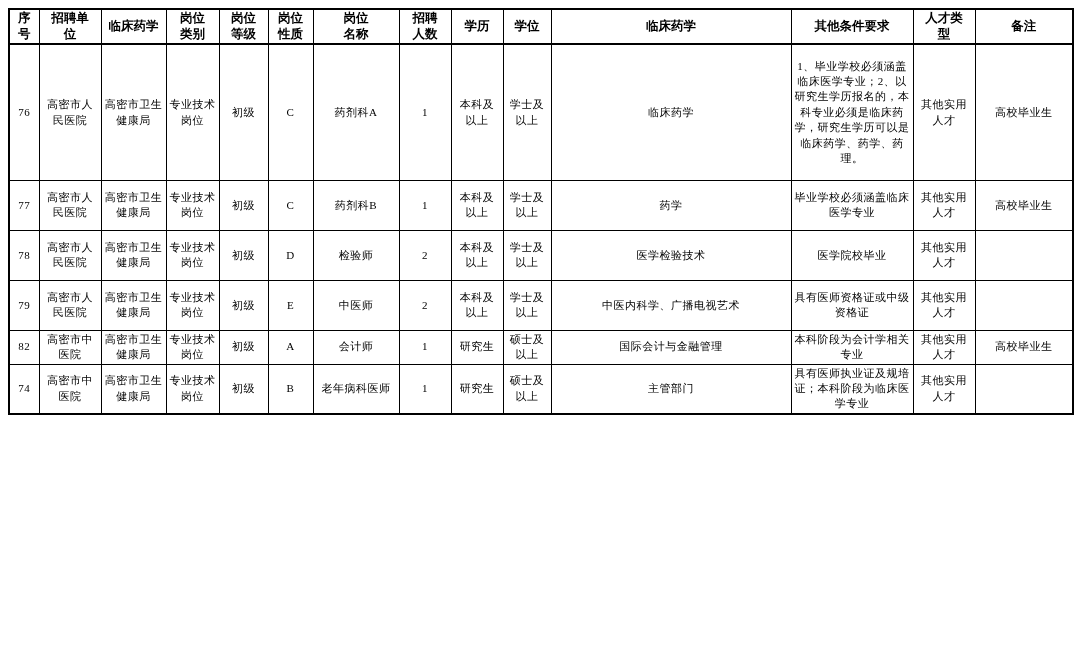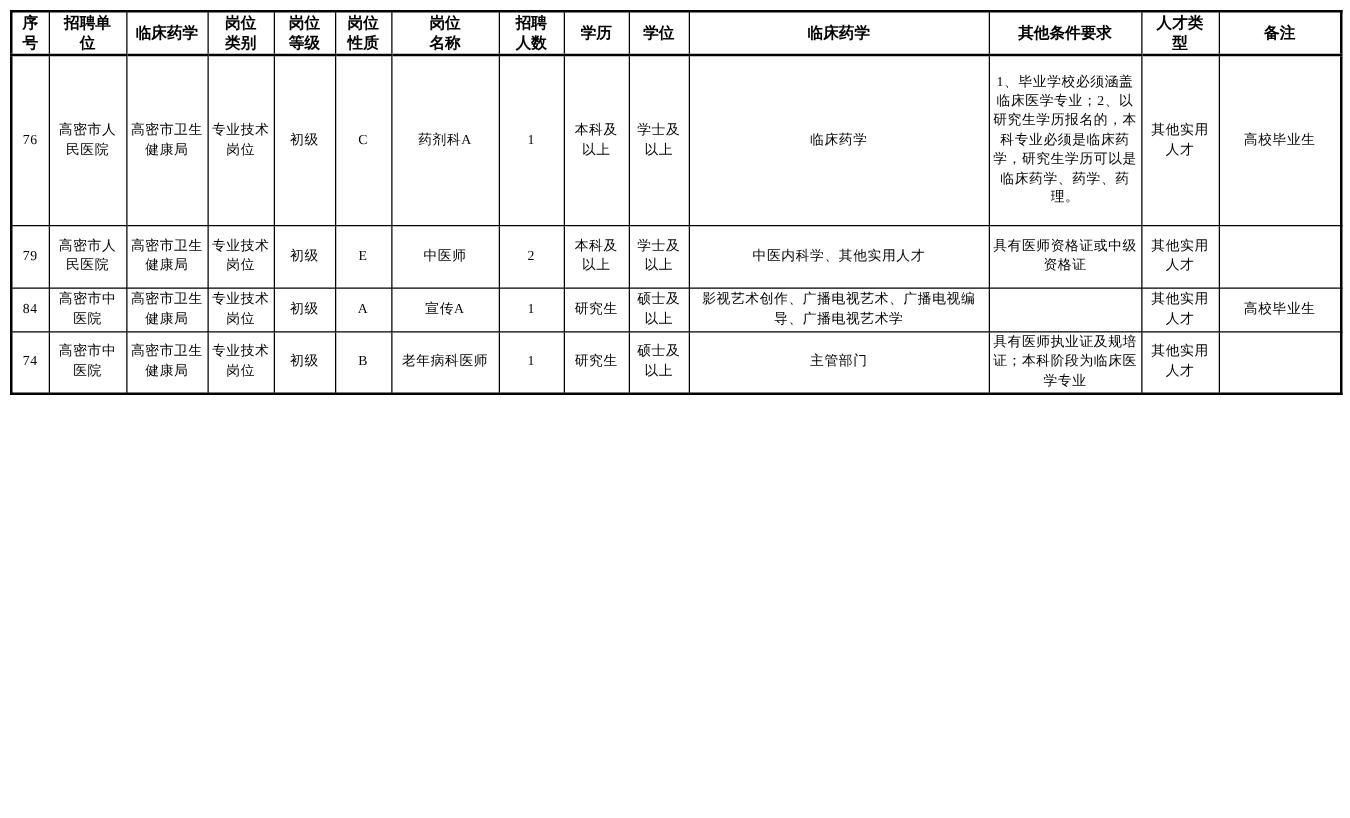--- a/index.html
+++ b/index.html
@@ -106,48 +106,80 @@
         <td>药剂科A</td>
         <td>1</td>
         <td>本科及以上</td>
         <td>学士及以上</td>
         <td>临床药学</td>
         <td>1、毕业学校必须涵盖临床医学专业；2、以研究生学历报名的，本科专业必须是临床药学，研究生学历可以是临床药学、药学、药理。</td>
         <td>其他实用人才</td>
         <td>高校毕业生</td>
       </tr>
       <tr style="height:50px">
+        <td>77</td>
+        <td>高密市人民医院</td>
+        <td>高密市卫生健康局</td>
+        <td>专业技术岗位</td>
+        <td>初级</td>
+        <td>C</td>
+        <td>药剂科B</td>
+        <td>1</td>
+        <td>本科及以上</td>
+        <td>学士及以上</td>
+        <td>药学</td>
+        <td>毕业学校必须涵盖临床医学专业</td>
+        <td>其他实用人才</td>
+        <td>高校毕业生</td>
+      </tr>
+      <tr style="height:50px">
+        <td>78</td>
+        <td>高密市人民医院</td>
+        <td>高密市卫生健康局</td>
+        <td>专业技术岗位</td>
+        <td>初级</td>
+        <td>D</td>
+        <td>检验师</td>
+        <td>2</td>
+        <td>本科及以上</td>
+        <td>学士及以上</td>
+        <td>医学检验技术</td>
+        <td>医学院校毕业</td>
+        <td>其他实用人才</td>
+        <td></td>
+      </tr>
+      <tr style="height:50px">
         <td>79</td>
         <td>高密市人民医院</td>
         <td>高密市卫生健康局</td>
         <td>专业技术岗位</td>
         <td>初级</td>
         <td>E</td>
         <td>中医师</td>
         <td>2</td>
         <td>本科及以上</td>
         <td>学士及以上</td>
-        <td>中医内科学、其他实用人才</td>
+        <td>中医内科学、广播电视艺术</td>
         <td>具有医师资格证或中级资格证</td>
         <td>其他实用人才</td>
         <td></td>
       </tr>
-      <tr style="height:35px">
-        <td>84</td>
+      <tr style="height:33px">
+        <td>82</td>
         <td>高密市中医院</td>
         <td>高密市卫生健康局</td>
         <td>专业技术岗位</td>
         <td>初级</td>
         <td>A</td>
-        <td>宣传A</td>
+        <td>会计师</td>
         <td>1</td>
         <td>研究生</td>
         <td>硕士及以上</td>
-        <td>影视艺术创作、广播电视艺术、广播电视编导、广播电视艺术学</td>
-        <td></td>
+        <td>国际会计与金融管理</td>
+        <td>本科阶段为会计学相关专业</td>
         <td>其他实用人才</td>
         <td>高校毕业生</td>
       </tr>
       <tr style="height:47px">
         <td>74</td>
         <td>高密市中医院</td>
         <td>高密市卫生健康局</td>
         <td>专业技术岗位</td>
         <td>初级</td>
         <td>B</td>

